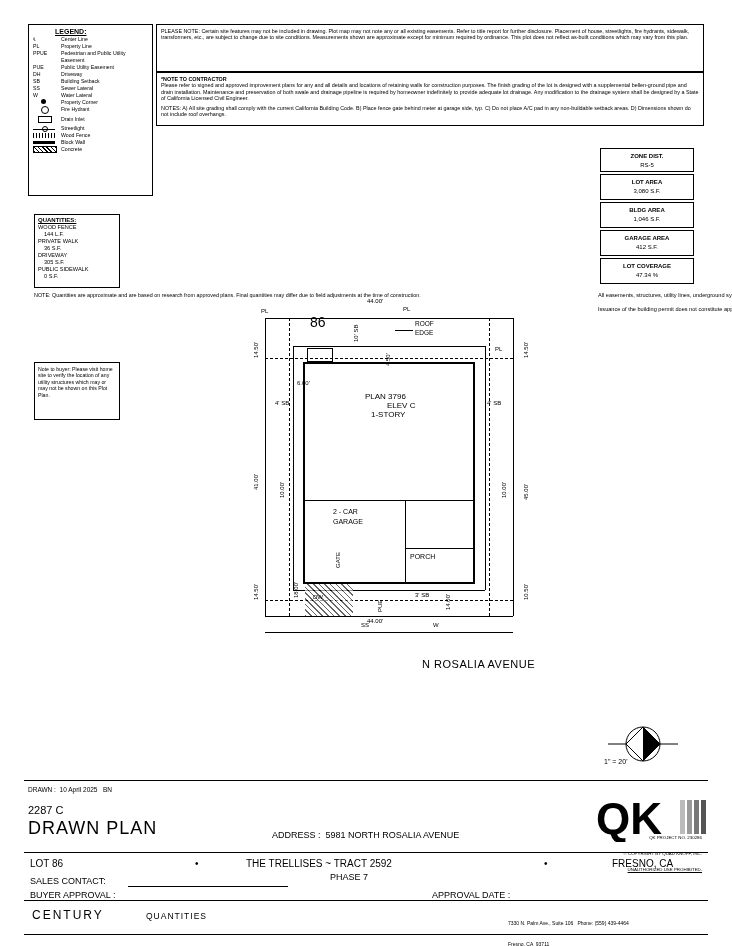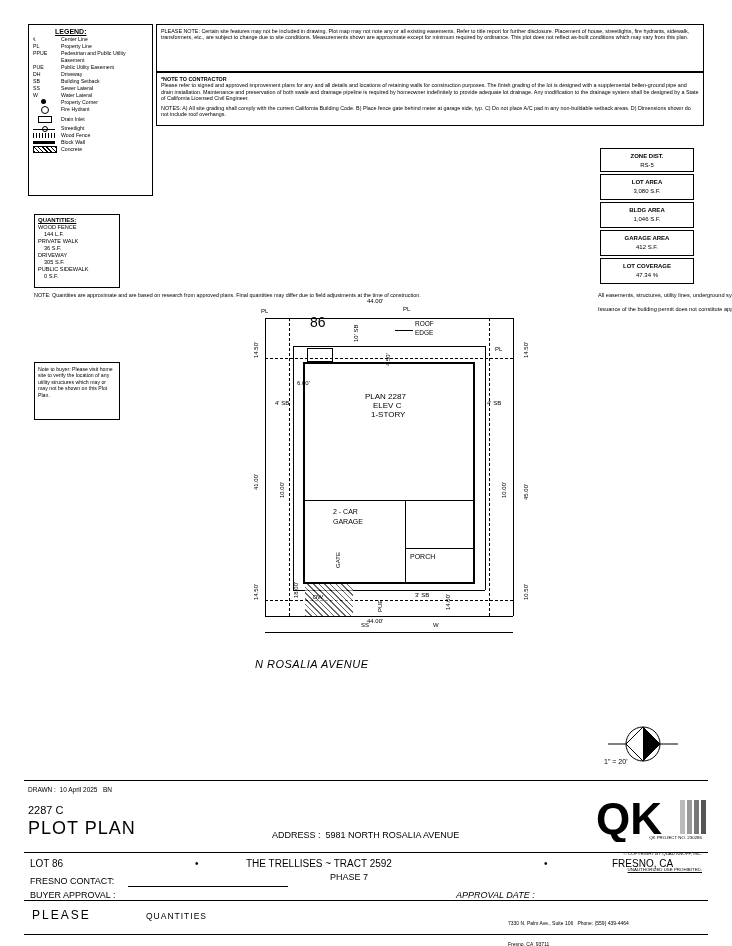--- a/index.html
+++ b/index.html
@@ -50,21 +50,21 @@
   .ln{position:absolute;background:#000;}
   .hline{height:1px;}
   .vline{width:1px;}
   .dashH{position:absolute;height:0;border-top:1px dashed #000;}
   .dashV{position:absolute;width:0;border-left:1px dashed #000;}
   .dimtxt{position:absolute;font-size:6px;}
   .rot{transform:rotate(-90deg);transform-origin:left top;}
   .small{font-size:5.5px;}
 
   
-  #street{left:255px;top:658px;width:280px;text-align:left;font-size:11px;letter-spacing:.5px;font-style:italic;}
+  #street{left:255px;top:658px;width:280px;text-align:right;font-size:11px;letter-spacing:.5px;}
 
   
   #north{left:590px;top:700px;width:70px;height:52px;}
   #scaletxt{left:604px;top:758px;font-size:7px;}
 
   
   #qk{left:578px;top:778px;width:118px;height:46px;}
   #qkinfo{left:578px;top:824px;width:124px;font-size:4.4px;line-height:5.4px;text-align:right;}
 
   
@@ -72,21 +72,21 @@
   #pnum{left:28px;top:804px;font-size:11px;}
   #plotplan{left:28px;top:818px;font-size:18px;letter-spacing:1px;}
   #addr{left:272px;top:830px;font-size:9px;}
   .hr{position:absolute;height:1px;background:#000;left:24px;width:684px;}
   #row1{left:30px;top:858px;font-size:10px;}
   #row1b{left:246px;top:858px;font-size:10px;}
   #row1c{left:612px;top:858px;font-size:10px;text-align:center;}
   #phase{left:330px;top:872px;font-size:9px;}
   #sales{left:30px;top:876px;font-size:9px;}
   #buyer{left:30px;top:890px;font-size:9px;}
-  #approval{left:456px;top:890px;font-size:9px;font-style:italic;}
+  #approval{left:432px;top:890px;font-size:9px;}
   #century{left:32px;top:908px;font-size:12px;letter-spacing:2px;}
   #centuryb{left:146px;top:911px;font-size:8.5px;letter-spacing:1px;}
   #addrfoot{left:508px;top:906px;font-size:5px;line-height:7px;}
   .dotline{position:absolute;border-bottom:1px solid #000;}
 </style>
 </head>
 <body>
 
 <div id="page">
 
@@ -231,22 +231,22 @@
     <div class="ln hline" style="left:50px;top:200px;width:168px;"></div>
     <div class="ln vline" style="left:150px;top:200px;height:82px;"></div>
     <div class="ln hline" style="left:150px;top:248px;width:68px;"></div>
 
     <div class="bdr" style="left:52px;top:48px;width:26px;height:14px;"></div>
     <div class="txt small" style="left:57px;top:51px;"></div>
 
     <div style="position:absolute;left:50px;top:284px;width:48px;height:32px;background:repeating-linear-gradient(45deg,#000 0 1px,#fff 1px 4px);opacity:.6;"></div>
 
     <div class="txt" style="left:55px;top:14px;font-size:14px;">86</div>
-    <div class="txt" style="left:110px;top:92px;font-size:8px;">PLAN 2287</div>
-    <div class="txt" style="left:118px;top:101px;font-size:8px;">ELEV C</div>
+    <div class="txt" style="left:110px;top:92px;font-size:8px;">PLAN 3796</div>
+    <div class="txt" style="left:132px;top:101px;font-size:8px;">ELEV C</div>
     <div class="txt" style="left:116px;top:110px;font-size:8px;">1-STORY</div>
     <div class="txt" style="left:78px;top:208px;font-size:7px;">2 - CAR</div>
     <div class="txt" style="left:78px;top:218px;font-size:7px;">GARAGE</div>
     <div class="txt" style="left:155px;top:253px;font-size:7px;">PORCH</div>
     <div class="txt" style="left:160px;top:20px;font-size:6.5px;">ROOF</div>
     <div class="txt" style="left:160px;top:29px;font-size:6.5px;">EDGE</div>
     <div class="ln hline" style="left:140px;top:30px;width:18px;"></div>
 
     <div class="txt dimtxt" style="left:112px;top:-2px;">44.00'</div>
     <div class="txt dimtxt" style="left:112px;top:318px;">44.00'</div>
@@ -307,42 +307,42 @@
     </svg>
   </div>
   <div class="txt" id="qkinfo">
     <div>QK PROJECT NO. 230286</div>
     <div>© COPYRIGHT BY QUAD KNOPF, INC.</div>
     <div style="text-decoration:underline;">UNAUTHORIZED USE PROHIBITED.</div>
   </div>
 
   <div class="txt" id="drawn">DRAWN :  10 April 2025   BN</div>
   <div class="txt" id="pnum">2287 C</div>
-  <div class="txt" id="plotplan">PLOT PLAN</div>
+  <div class="txt" id="plotplan">DRAWN PLAN</div>
   <div class="txt" id="addr">ADDRESS :  5981 NORTH ROSALIA AVENUE</div>
 
   <div class="hr" style="top:780px;"></div>
   <div class="hr" style="top:852px;"></div>
   <div class="hr" style="top:900px;"></div>
   <div class="hr" style="top:934px;"></div>
 
   <div class="txt" id="row1">LOT 86</div>
   <div class="txt" style="left:195px;top:858px;font-size:10px;">•</div>
   <div class="txt" id="row1b">THE TRELLISES ~ TRACT 2592</div>
   <div class="txt" style="left:544px;top:858px;font-size:10px;">•</div>
   <div class="txt" id="row1c">FRESNO, CA</div>
   <div class="txt" id="phase">PHASE 7</div>
 
-  <div class="txt" id="sales">FRESNO CONTACT:</div>
+  <div class="txt" id="sales">SALES CONTACT:</div>
   <div class="dotline" style="left:128px;top:886px;width:160px;"></div>
   <div class="txt" id="buyer">BUYER APPROVAL :</div>
   <div class="dotline" style="left:150px;top:900px;width:260px;"></div>
   <div class="txt" id="approval">APPROVAL DATE :</div>
   <div class="dotline" style="left:548px;top:900px;width:150px;"></div>
 
-  <div class="txt" id="century">PLEASE</div>
+  <div class="txt" id="century">CENTURY</div>
   <div class="txt" id="centuryb">QUANTITIES</div>
   <div class="txt" id="addrfoot">
     <div>7330 N. Palm Ave., Suite 106   Phone: (559) 439-4464</div>
     <div>Fresno, CA  93711</div>
   </div>
 
 </div>
 
 </body></html>

